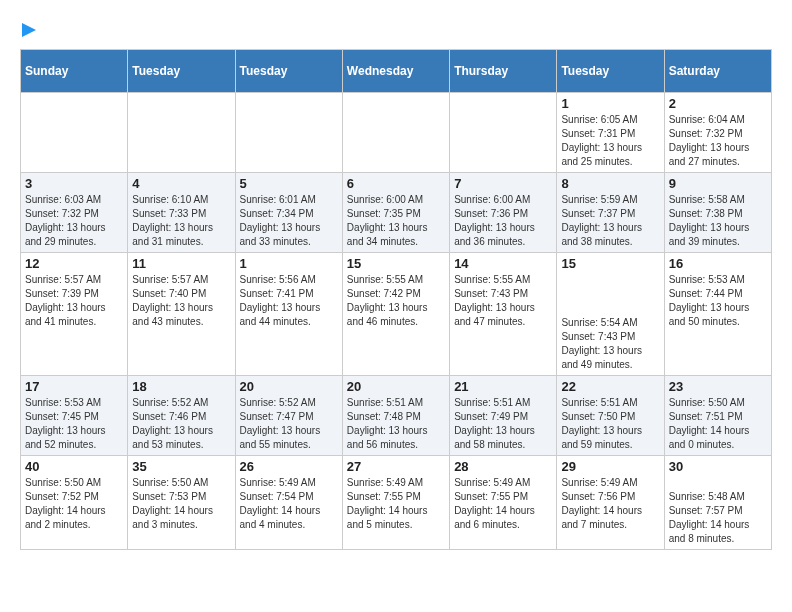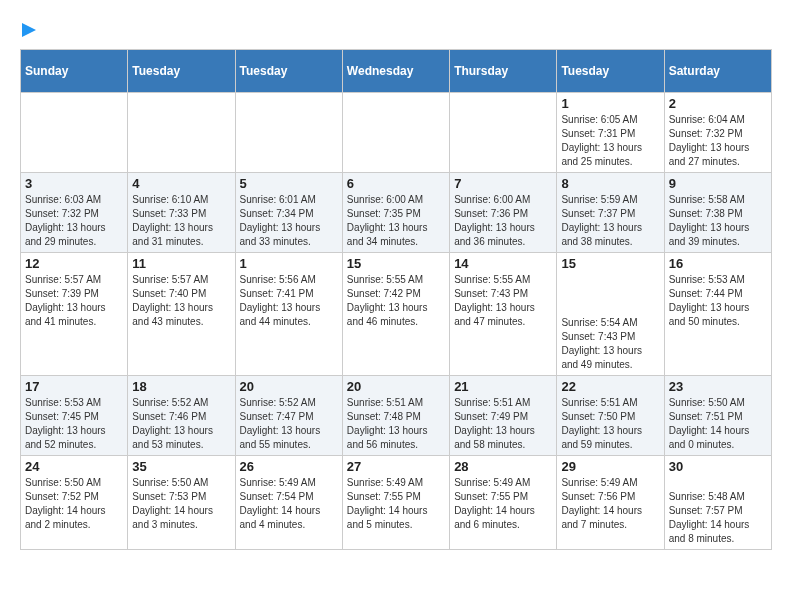--- a/index.html
+++ b/index.html
@@ -254,21 +254,21 @@
         </td>
         <td>
           <span class="day-number">23</span>
           <div class="day-info" style="white-space: pre-line;">Sunrise: 5:50 AM
 Sunset: 7:51 PM
 Daylight: 14 hours and 0 minutes.</div>
         </td>
       </tr>
       <tr>
         <td>
-          <span class="day-number">24</span>
+          <span class="day-number">40</span>
           <div class="day-info" style="white-space: pre-line;">Sunrise: 5:50 AM
 Sunset: 7:52 PM
 Daylight: 14 hours and 2 minutes.</div>
         </td>
         <td>
           <span class="day-number">35</span>
           <div class="day-info" style="white-space: pre-line;">Sunrise: 5:50 AM
 Sunset: 7:53 PM
 Daylight: 14 hours and 3 minutes.</div>
         </td>

